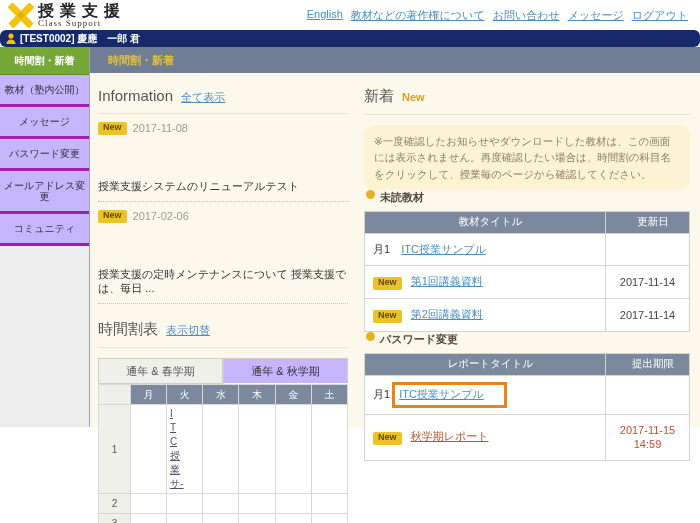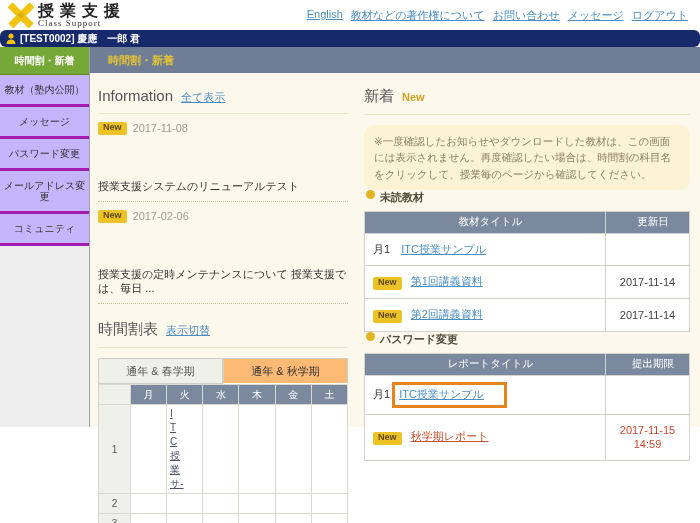--- a/index.html
+++ b/index.html
@@ -40,21 +40,21 @@
   .info-item { padding:8px 0 7px 0; border-bottom:1px dotted #c9c0a4; }
   .info-meta { display:flex; align-items:center; gap:6px; margin-bottom:3px; }
   .badge { display:inline-block; background:#ecc227; color:#5c4a0e; font-size:9px; font-weight:bold; padding:1px 5px 2px; border-radius:2px; line-height:1.1; }
   .info-date { font-size:11px; color:#9a9a92; }
   .info-text { font-size:11px; color:#333; line-height:1.35;margin-top:44px; }
 
   
   .tt-head { margin-top:16px; }
   .tabs { display:flex; margin-top:10px; }
   .tab { flex:1; height:26px; line-height:24px; text-align:center; font-size:11px; color:#555; border:1px solid #cfcfc6; background:#f0f0ea; cursor:pointer; }
-  .tab.active { background:#fdba74; border-bottom:1px solid #fff; color:#333; }
+  .tab.active { background:#c4b5fd; border-bottom:1px solid #fff; color:#333; }
   .tt { width:100%; border-collapse:collapse; background:#fff; table-layout:fixed; }
   .tt th, .tt td { border:1px solid #d9d9d2; font-size:10px; }
   .tt thead th { background:#7b899e; color:#fff; font-weight:normal; height:20px; }
   .tt .rowlab { background:#f0f0ea; color:#555; text-align:center; width:32px; }
   .tt td.slot { background:#fff; height:20px; padding:2px 3px; vertical-align:top; }
   .tt tr.first td.slot { height:36px;padding-left:39px; }
   .tt-link { color:#49536b; text-decoration:underline; cursor:pointer; word-break:break-all; line-height:1.4; }
   .tt td.other-cell { background:#fff; padding:5px 8px; height:24px; }
 
   

